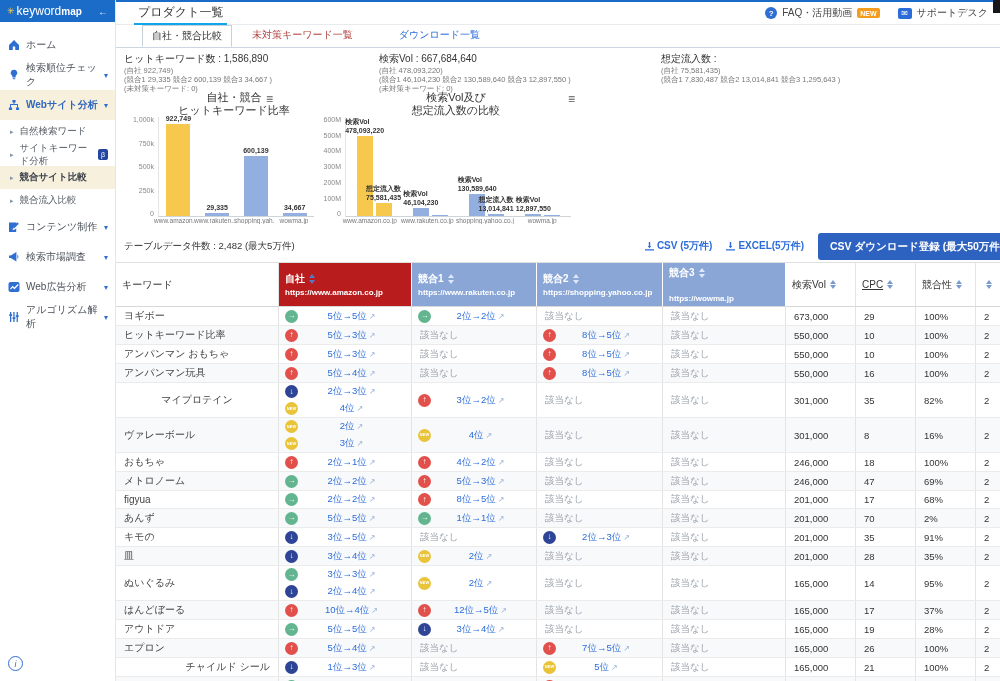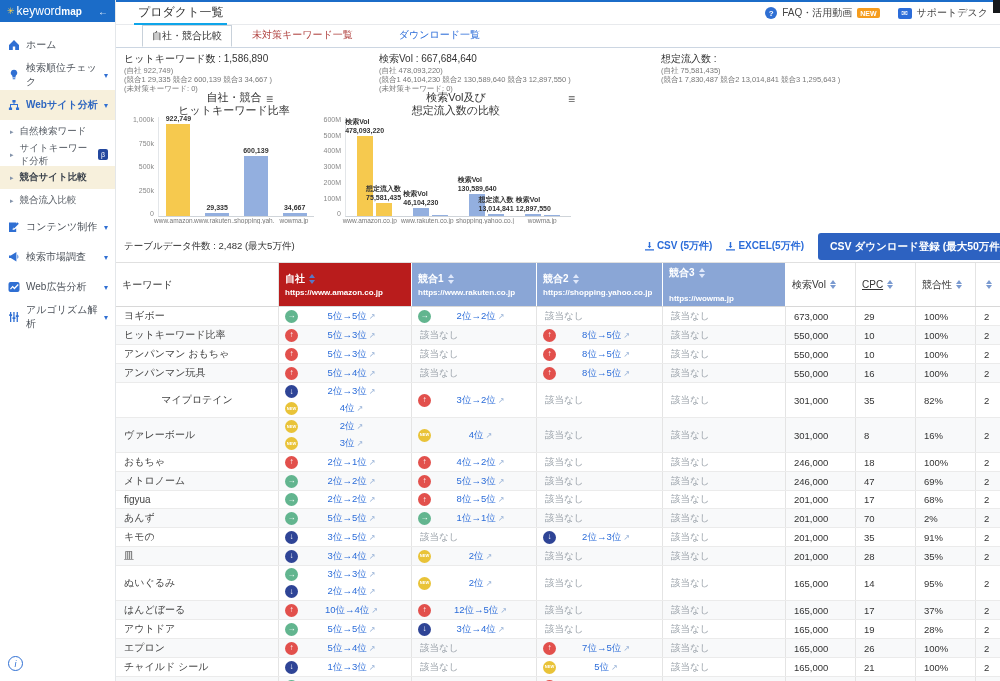--- a/index.html
+++ b/index.html
@@ -858,21 +858,21 @@
             </div>
             <div class="td" style="width: 123px;">
               <span class="none">該当なし</span>
             </div>
             <div class="td num" style="width: 70px;">165,000</div>
             <div class="td num" style="width: 60px;">26</div>
             <div class="td num" style="width: 60px;">100%</div>
             <div class="td num" style="width: 60px;">2</div>
           </div>
           <div class="tr">
-            <div class="td k" style="width: 163px;">チャイルド シール</div>
+            <div class="td k" style="width: 163px; text-align: right;">チャイルド シール</div>
             <div class="td" style="width: 133px;">
               <div class="rline">
                 <span class="ricon down">↓</span>
                 <span class="rtxt"><a>1位→3位</a><span class="ext">↗</span></span>
               </div>
             </div>
             <div class="td" style="width: 125px;">
               <span class="none">該当なし</span>
             </div>
             <div class="td" style="width: 126px;">

